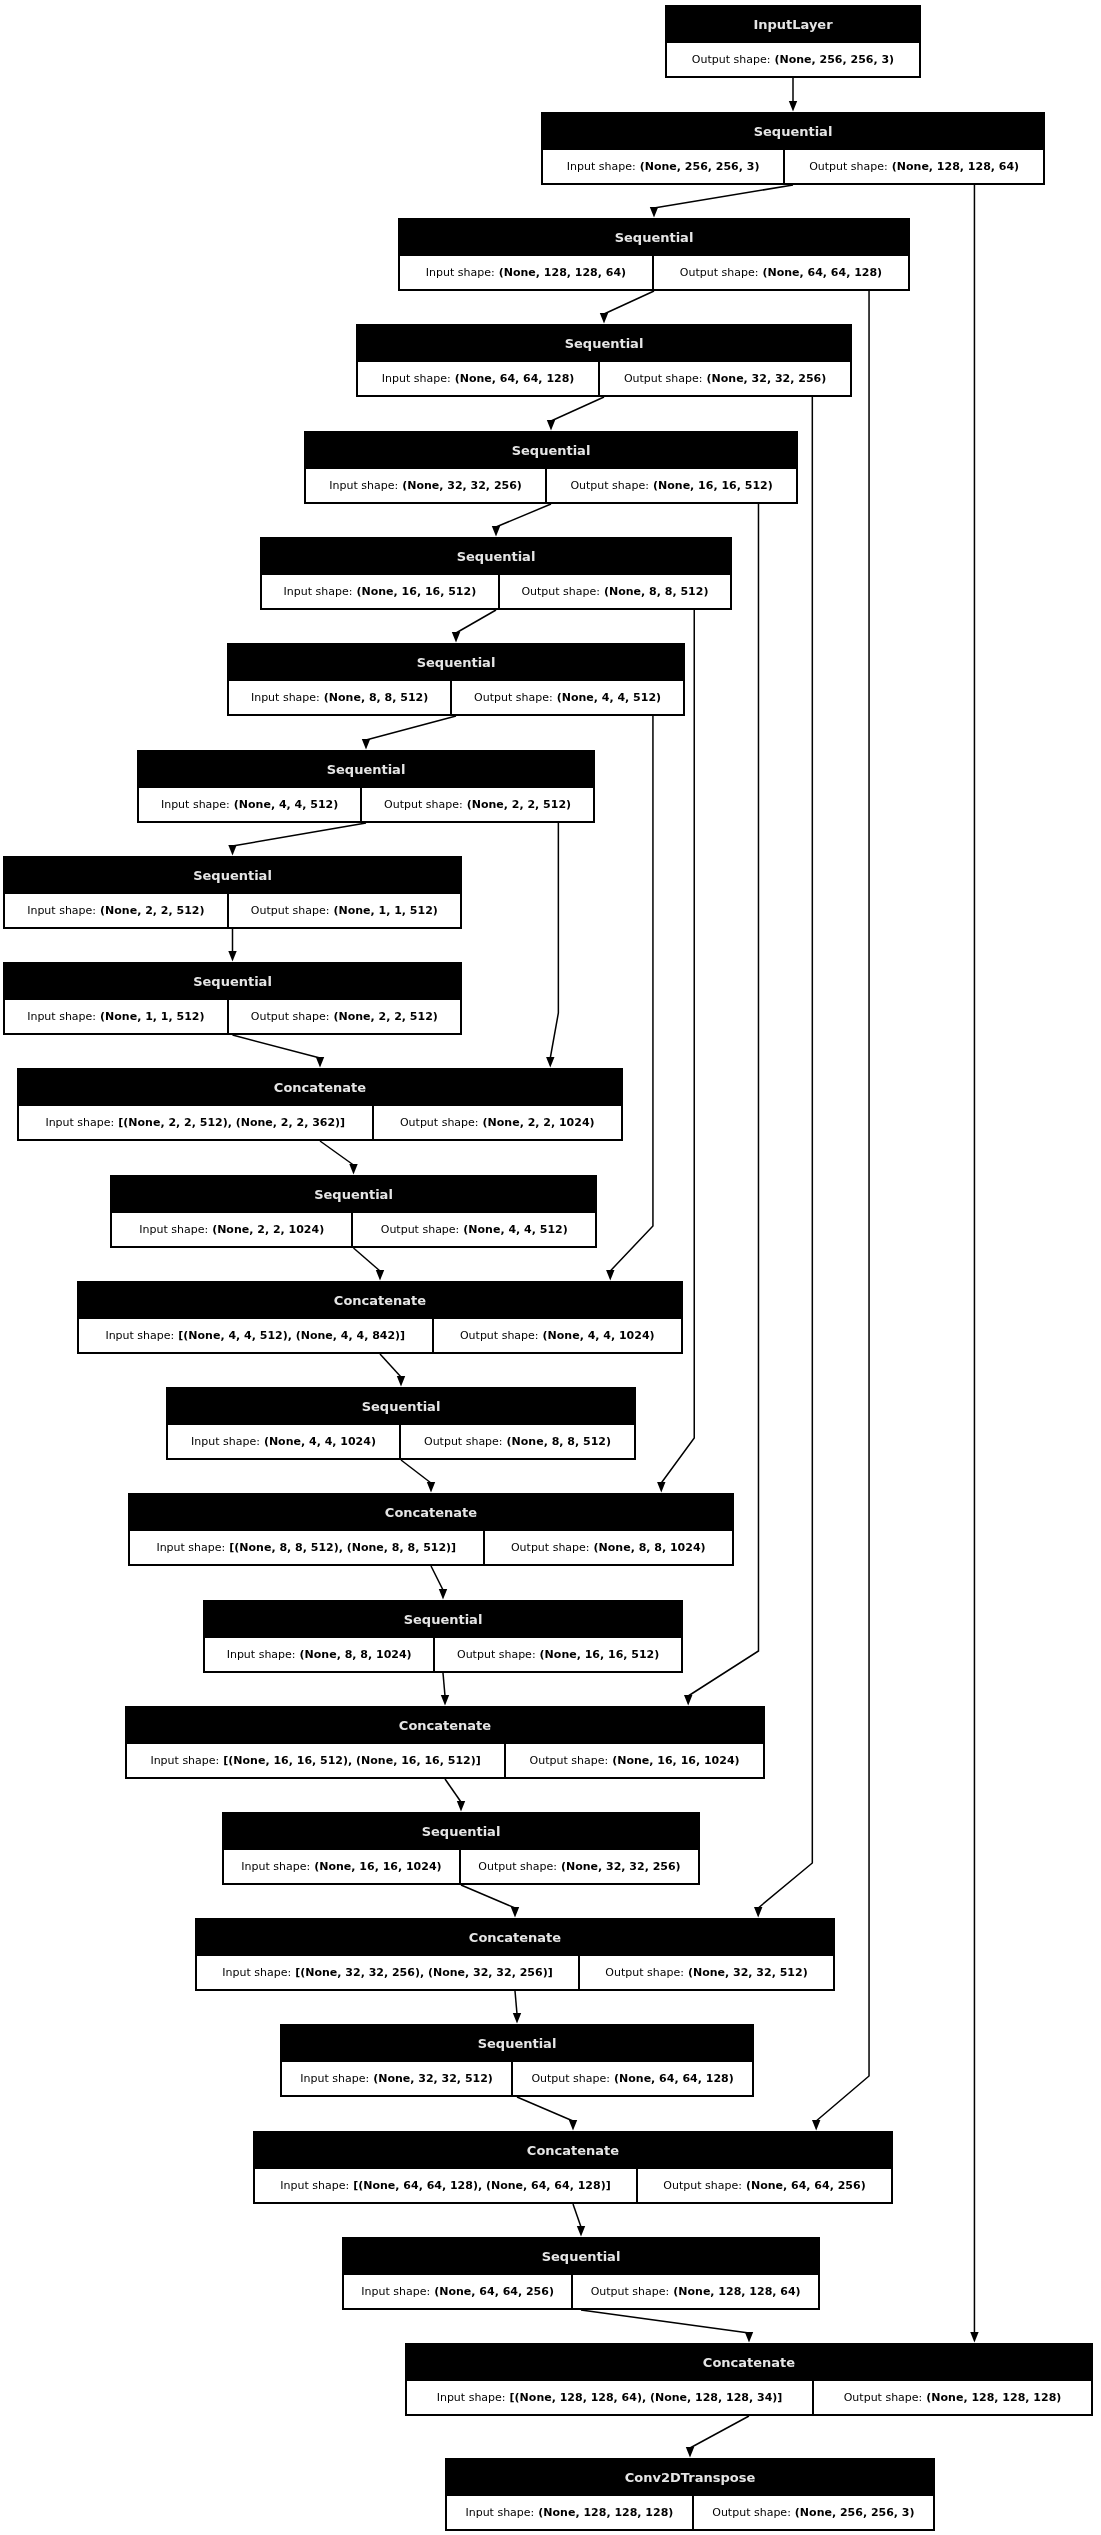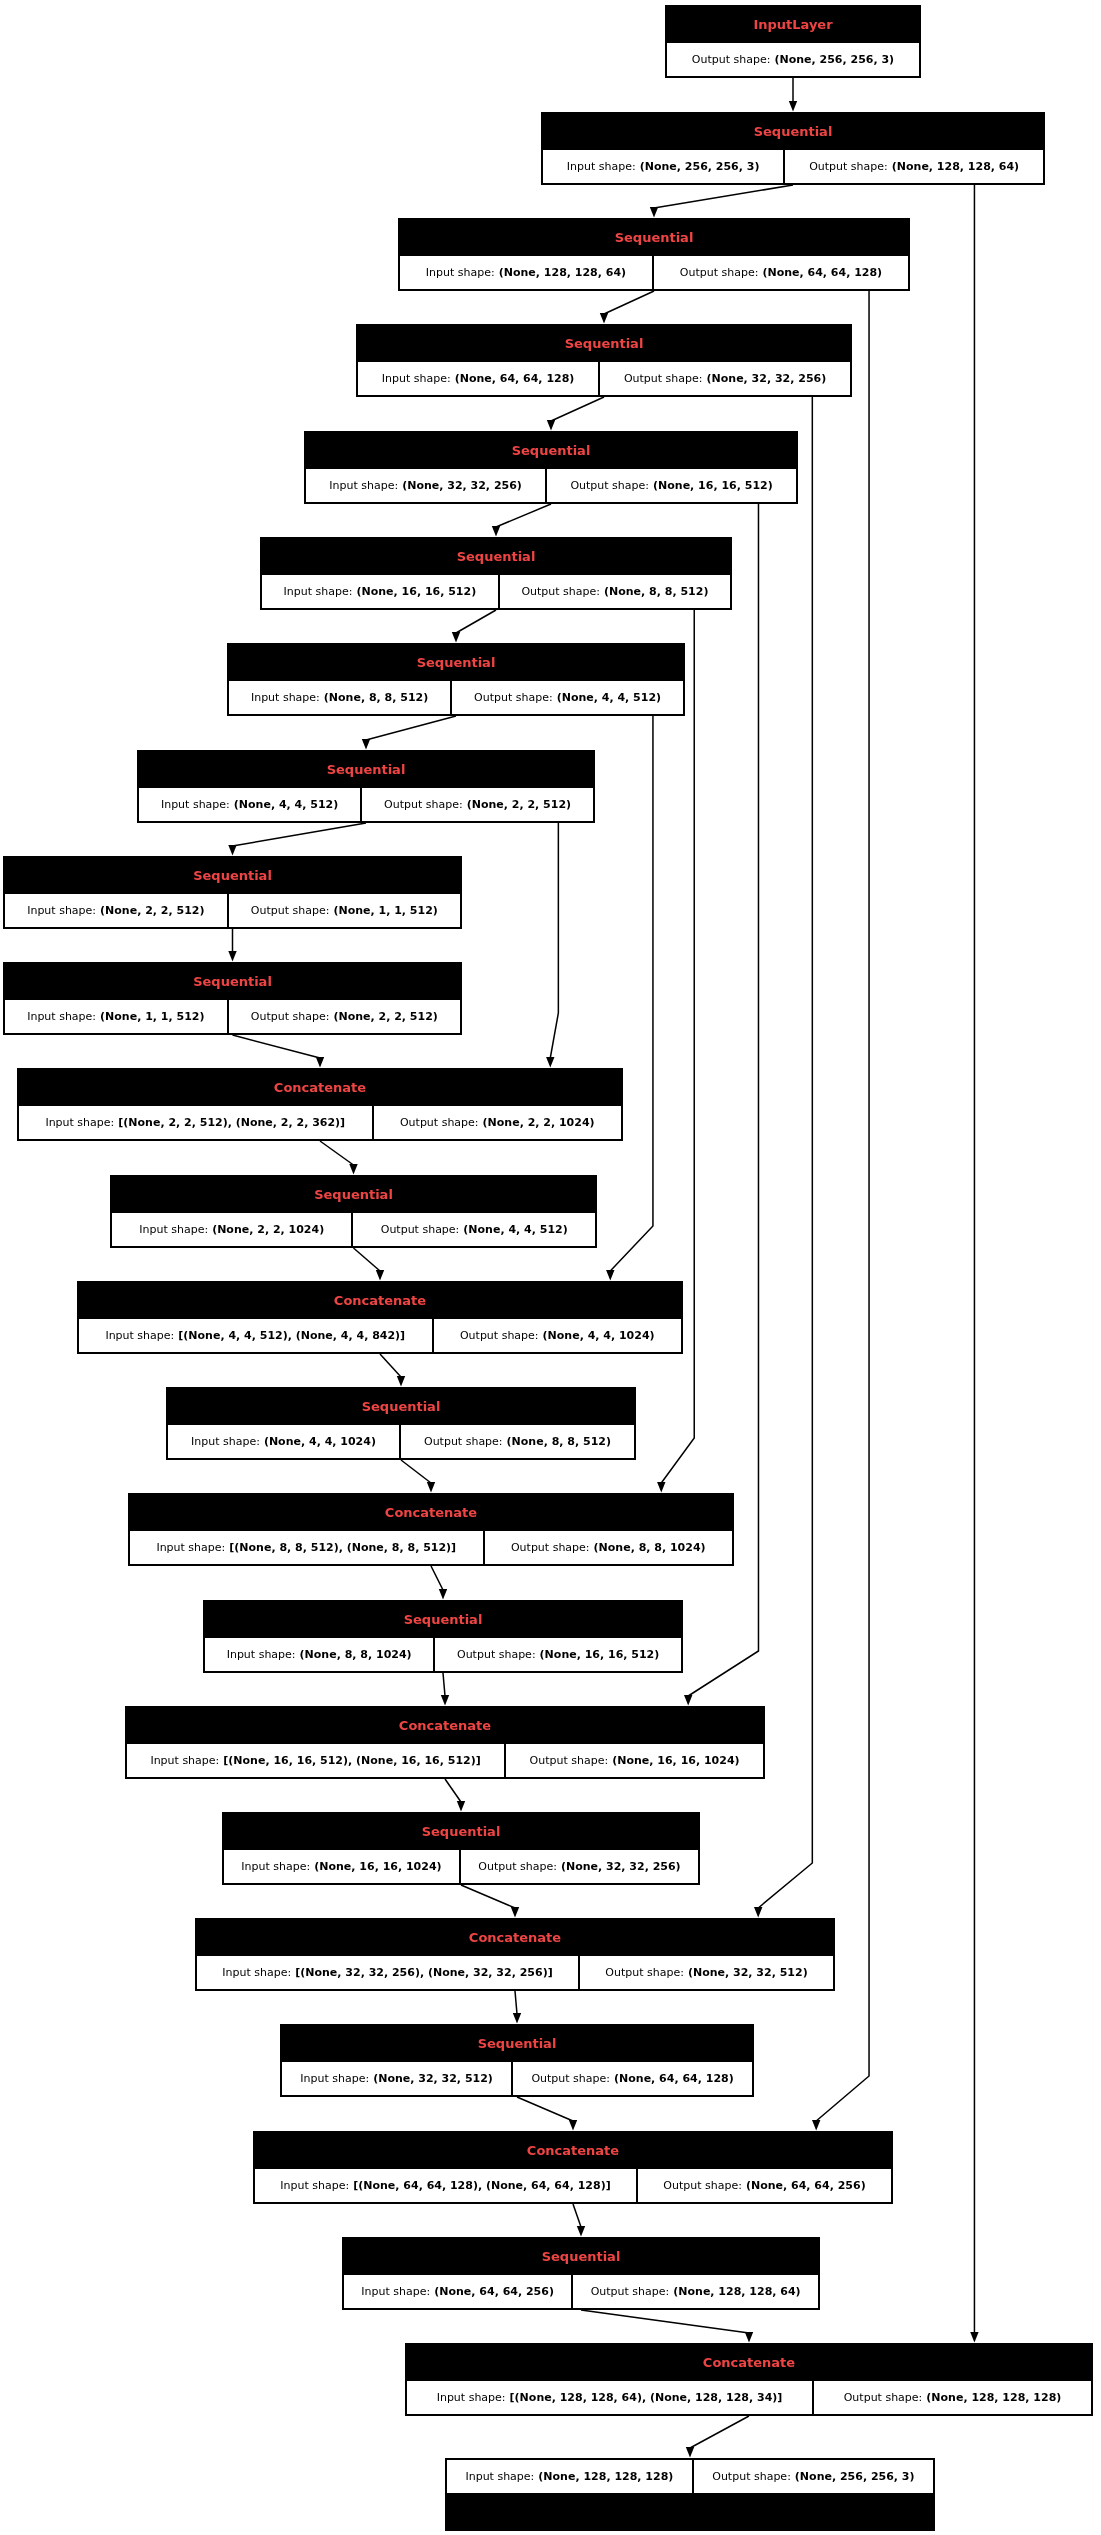--- a/index.html
+++ b/index.html
@@ -1,20 +1,20 @@
 <!DOCTYPE html>
 <html><head>
 <meta charset="utf-8">
 <style>
   html,body{margin:0;padding:0;background:#ffffff;}
   #canvas{position:relative;width:1101px;height:2535px;background:#ffffff;overflow:hidden;
           font-family:"DejaVu Sans","Liberation Sans",sans-serif;}
   #edges{position:absolute;left:0;top:0;pointer-events:none;}
   .node{position:absolute;box-sizing:border-box;height:73px;border:2px solid #000;background:#000;}
-  .node-title{height:36px;line-height:36px;text-align:center;background:#000;color:#ef4444;
+  .node-title{height:36px;line-height:36px;text-align:center;background:#000;color:#e5e5e5;
               font-weight:bold;font-size:13px;white-space:nowrap;}
   .node-body{display:flex;height:33px;background:#4c1d95;}
   .cell{flex:1 1 auto;display:flex;align-items:center;justify-content:center;
         background:#fff;color:#000;font-size:11px;white-space:nowrap;padding:0 8px;}
   .cell .lbl{margin-right:4px;}
   .cell b{font-weight:bold;}
   .cell.out-cell{border-left:2px solid #000;}
   .node .single{border-left:none;}
 </style>
 </head>
@@ -396,20 +396,21 @@
           <b>[(None, 128, 128, 64), (None, 128, 128, 34)]</b>
         </div>
       <div class="cell out-cell">
           <span class="lbl">Output shape:</span>
           <b>(None, 128, 128, 128)</b>
         </div>
     </div>
   </div>
 
   <div class="node" id="node-n24" style="left: 445px; top: 2458px; width: 490px;">
+    <div class="node-title">Conv2DTranspose</div>
     <div class="node-body">
       <div class="cell">
           <span class="lbl">Input shape:</span>
           <b>(None, 128, 128, 128)</b>
         </div>
       <div class="cell out-cell">
           <span class="lbl">Output shape:</span>
           <b>(None, 256, 256, 3)</b>
         </div>
     </div>

